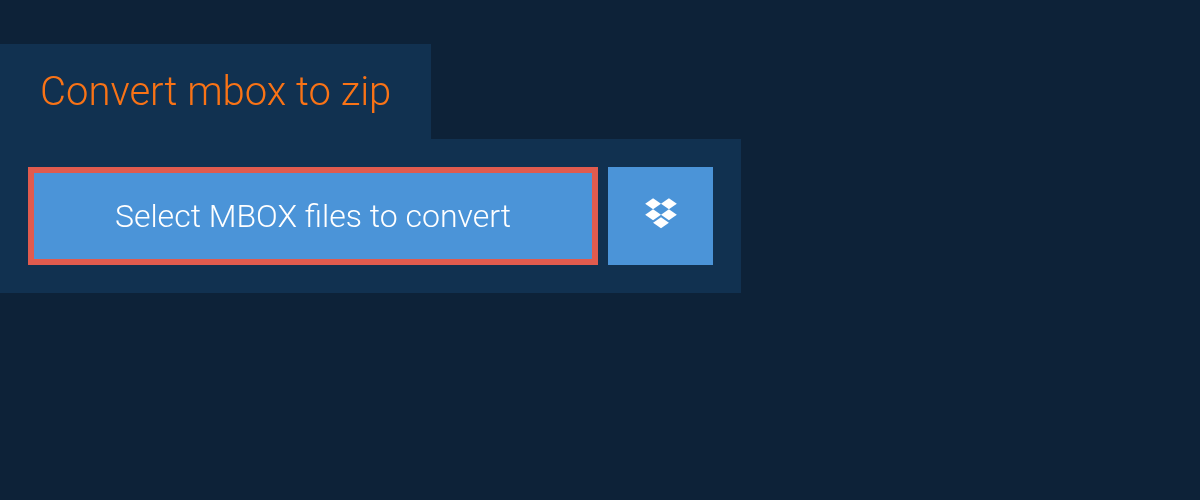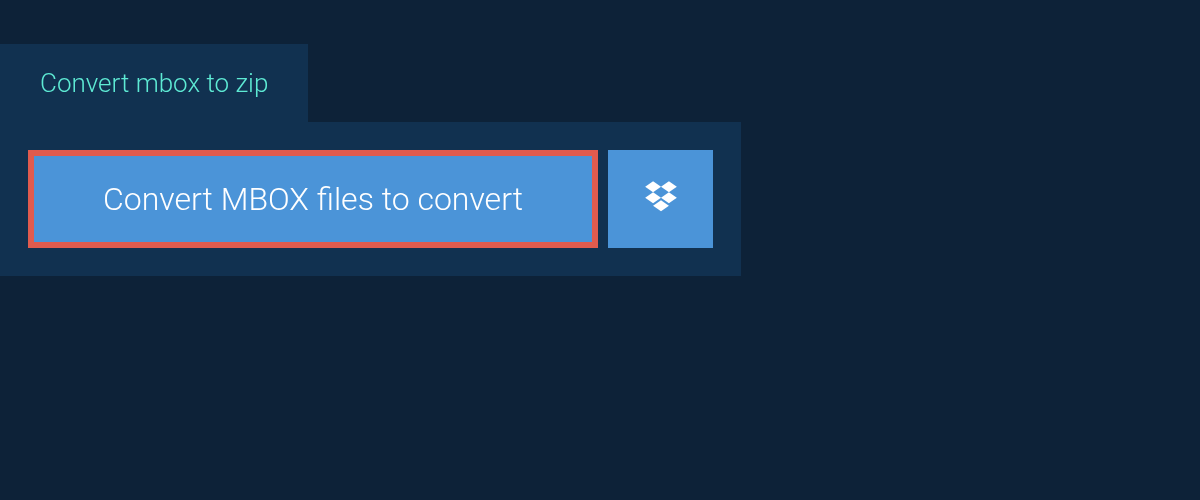--- a/index.html
+++ b/index.html
@@ -15,22 +15,22 @@
       overflow: hidden;
     }
     .tab {
       background-color: #113150;
       display: inline-block;
       padding: 24px 40px;
       margin-top: 44px;
       margin-left: 0;
     }
     .tab-label {
-      color: #5eead4;
-      font-size: 26px;
+      color: #f97316;
+      font-size: 40px;
       font-weight: 300;
     }
     .panel {
       background-color: #113150;
       width: 741px;
       padding: 28px 28px 28px 28px;
       display: flex;
       align-items: stretch;
       gap: 10px;
     }
@@ -67,21 +67,21 @@
 <body>
 
 
 
 <div class="tab">
   <span class="tab-label">Convert mbox to zip</span>
 </div>
 
 <div class="panel">
   <div class="select-button">
-    <span>Convert MBOX files to convert</span>
+    <span>Select MBOX files to convert</span>
   </div>
   <div class="dropbox-button">
     <span>
       <svg viewBox="0 0 48 48" xmlns="http://www.w3.org/2000/svg">
         <path d="M14 4 L24 11 L14 18 L4 11 Z"></path>
         <path d="M34 4 L44 11 L34 18 L24 11 Z"></path>
         <path d="M14 18 L24 25 L14 32 L4 25 Z"></path>
         <path d="M34 18 L44 25 L34 32 L24 25 Z"></path>
         <path d="M24 28 L34 35 L24 42 L14 35 Z"></path>
       </svg>

